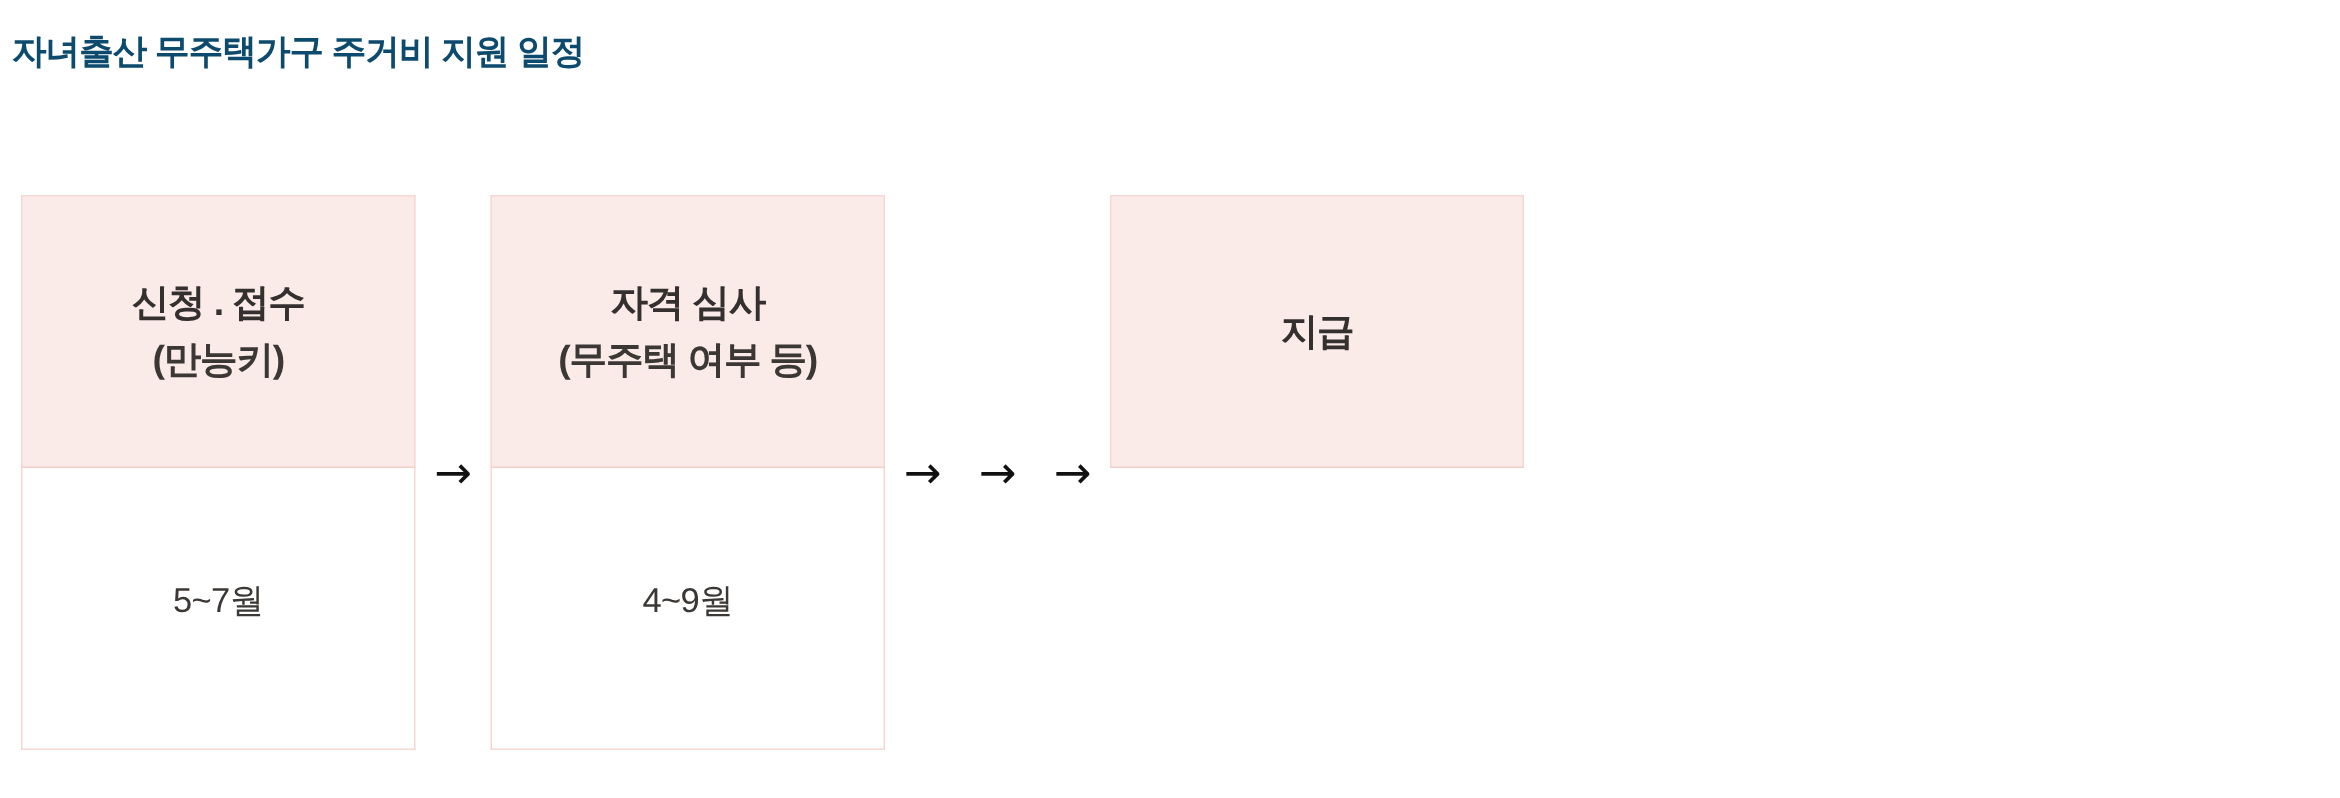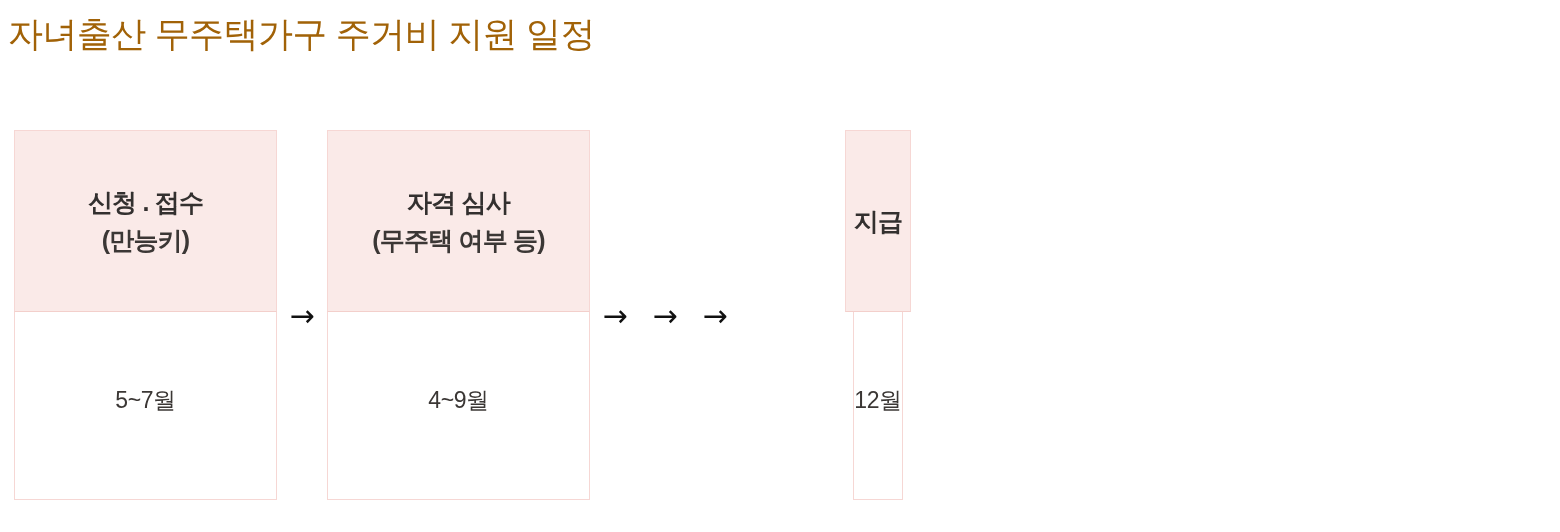--- a/index.html
+++ b/index.html
@@ -18,23 +18,23 @@
     width: 1560px;
     height: 532px;
     background: #FFFFFF;
   }
 
   
   #page-title {
     position: absolute;
     left: 8px;
     top: 12px;
-    font-size: 35px;
-    font-weight: 400;
-    color: #a16207;
+    font-size: 23px;
+    font-weight: 700;
+    color: #0c4a6e;
     letter-spacing: -0.6px;
     line-height: 44px;
     white-space: nowrap;
   }
 
   
   #flow-row {
     position: absolute;
     left: 14px;
     top: 130px;
@@ -169,24 +169,21 @@
 
     <div class="flow-arrow">
       <span>→</span>
     </div>
 
 
     <div class="flow-arrow">
       <span>→</span>
     </div>
 
-    <div class="stage-card" style="width:276px;align-items:center;">
+    <div class="stage-card" style="width:276px;">
       <div class="stage-header">
         <div class="stage-title">지급</div>
 
-      </div>
-      <div class="stage-body">
-        <div class="stage-period">12월</div>
       </div>
     </div>
 
   </div>
 </div>
 
 </body></html>

